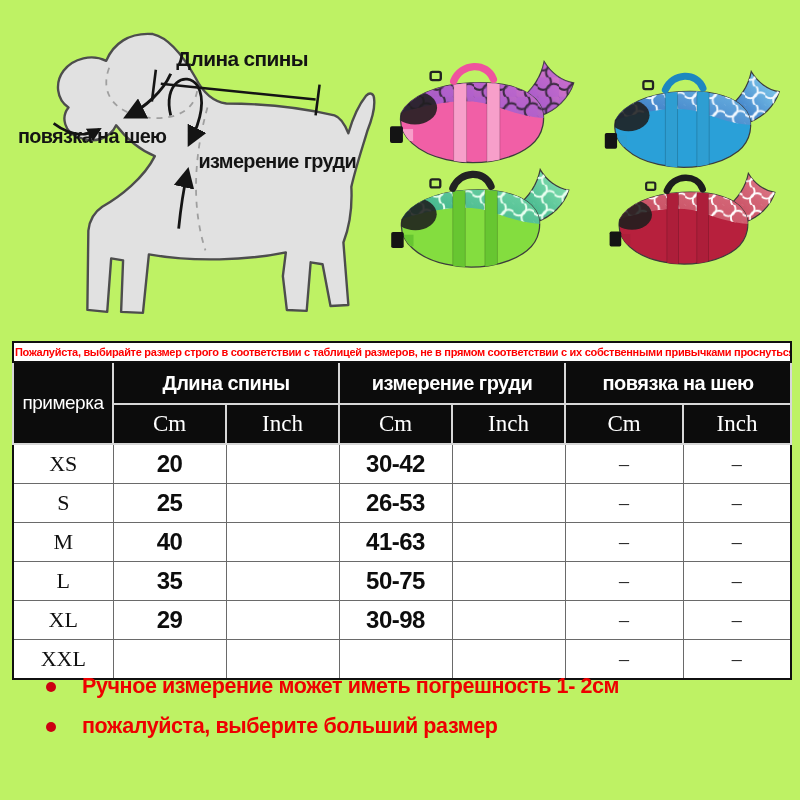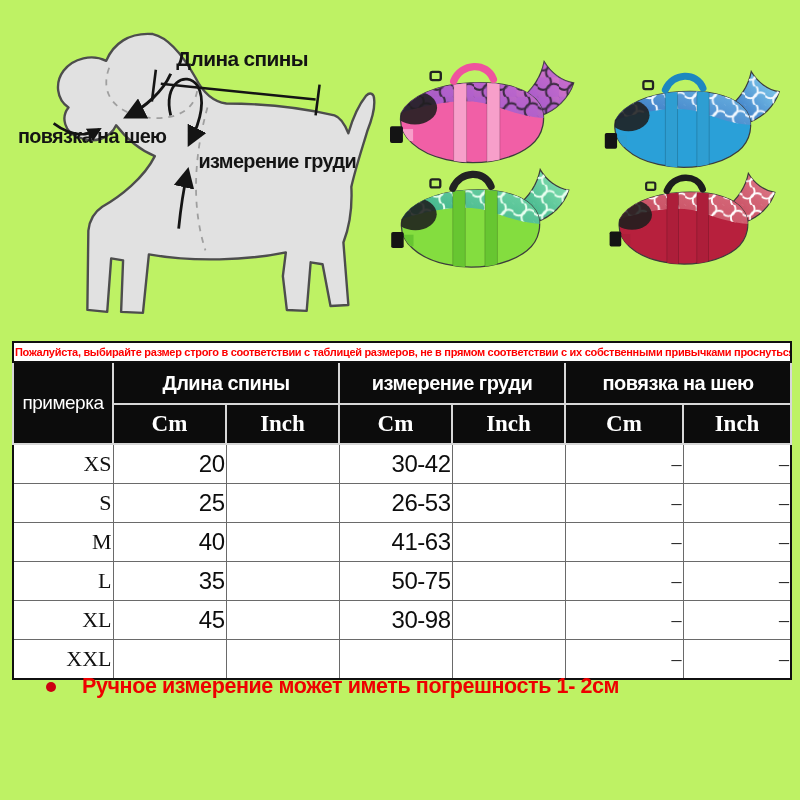--- a/index.html
+++ b/index.html
@@ -18,24 +18,24 @@
   .product[data-product="red"]{left:216px;top:118px;width:194px;height:108px;}
   
   table.size-table{position:absolute;left:12px;top:341px;width:778px;border-collapse:collapse;
        table-layout:fixed;border:2px solid #101010;background:#fff;}
   .size-table td,.size-table th{overflow:hidden;white-space:nowrap;}
   .notice-cell{color:#fe0000;font-weight:bold;font-size:11px;letter-spacing:-0.3px;text-align:center;
        padding:3px 1px;background:#fff;border-bottom:2px solid #101010;}
   .size-table thead th{background:#0c0c0c;color:#fff;border:2px solid #d7d7d7;}
   .corner-th{font-size:19px;font-weight:normal;letter-spacing:-0.5px;}
   .group-th{font-size:20px;font-weight:bold;letter-spacing:-0.5px;height:38px;}
-  .unit-th{font-family:"Liberation Serif",serif;font-weight:bold;font-size:23px;height:36px;}
-  .size-table tbody td{border:1px solid #6a6a6a;border-left-color:#3c3c3c;text-align:right;height:36px;background:#fff;}
+  .unit-th{font-family:"Liberation Serif",serif;font-weight:normal;font-size:23px;height:36px;}
+  .size-table tbody td{border:1px solid #6a6a6a;border-left-color:#3c3c3c;text-align:center;height:36px;background:#fff;}
   td.size-cell{font-family:"Liberation Serif",serif;font-size:22px;color:#111;}
-  td.val-cell{font-family:"Liberation Sans",sans-serif;font-weight:400;font-size:24px;color:#0d0d0d;letter-spacing:-0.5px;}
+  td.val-cell{font-family:"Liberation Sans",sans-serif;font-weight:700;font-size:24px;color:#0d0d0d;letter-spacing:-0.5px;}
   td.dash-cell{font-family:"Liberation Serif",serif;font-size:20px;color:#222;}
   
   .notes{position:absolute;left:46px;top:672px;width:750px;}
   .note-row{display:flex;align-items:center;margin-bottom:11px;}
   .note-row .bullet{flex:0 0 auto;width:10px;height:10px;border-radius:50%;background:#cc0011;margin-right:26px;}
   .note-row:nth-child(3) .bullet{align-self:flex-start;margin-top:0px;}
   .note-row:nth-child(3){margin-top:4px;}
   .note-text{color:#ee0000;font-weight:bold;font-size:21.5px;letter-spacing:-0.4px;line-height:1.35;}
 </style>
 </head>
@@ -293,21 +293,21 @@
           <td class="size-cell">L</td>
           <td class="val-cell">35</td>
           <td class="val-cell"></td>
           <td class="val-cell">50-75</td>
           <td class="val-cell"></td>
           <td class="dash-cell">–</td>
           <td class="dash-cell">–</td>
         </tr>
         <tr>
           <td class="size-cell">XL</td>
-          <td class="val-cell">45</td>
+          <td class="val-cell">29</td>
           <td class="val-cell"></td>
           <td class="val-cell">30-98</td>
           <td class="val-cell"></td>
           <td class="dash-cell">–</td>
           <td class="dash-cell">–</td>
         </tr>
         <tr>
           <td class="size-cell">XXL</td>
           <td class="val-cell"></td>
           <td class="val-cell"></td>
@@ -317,15 +317,19 @@
           <td class="dash-cell">–</td>
         </tr>
       </tbody>
   </table>
 
   <div class="notes">
     <div class="note-row">
       <span class="bullet"></span>
       <span class="note-text">Ручное измерение может иметь погрешность 1- 2см</span>
     </div>
+    <div class="note-row">
+      <span class="bullet"></span>
+      <span class="note-text">пожалуйста, выберите больший размер</span>
+    </div>
   </div>
 
 </div>
 
 </body></html>

